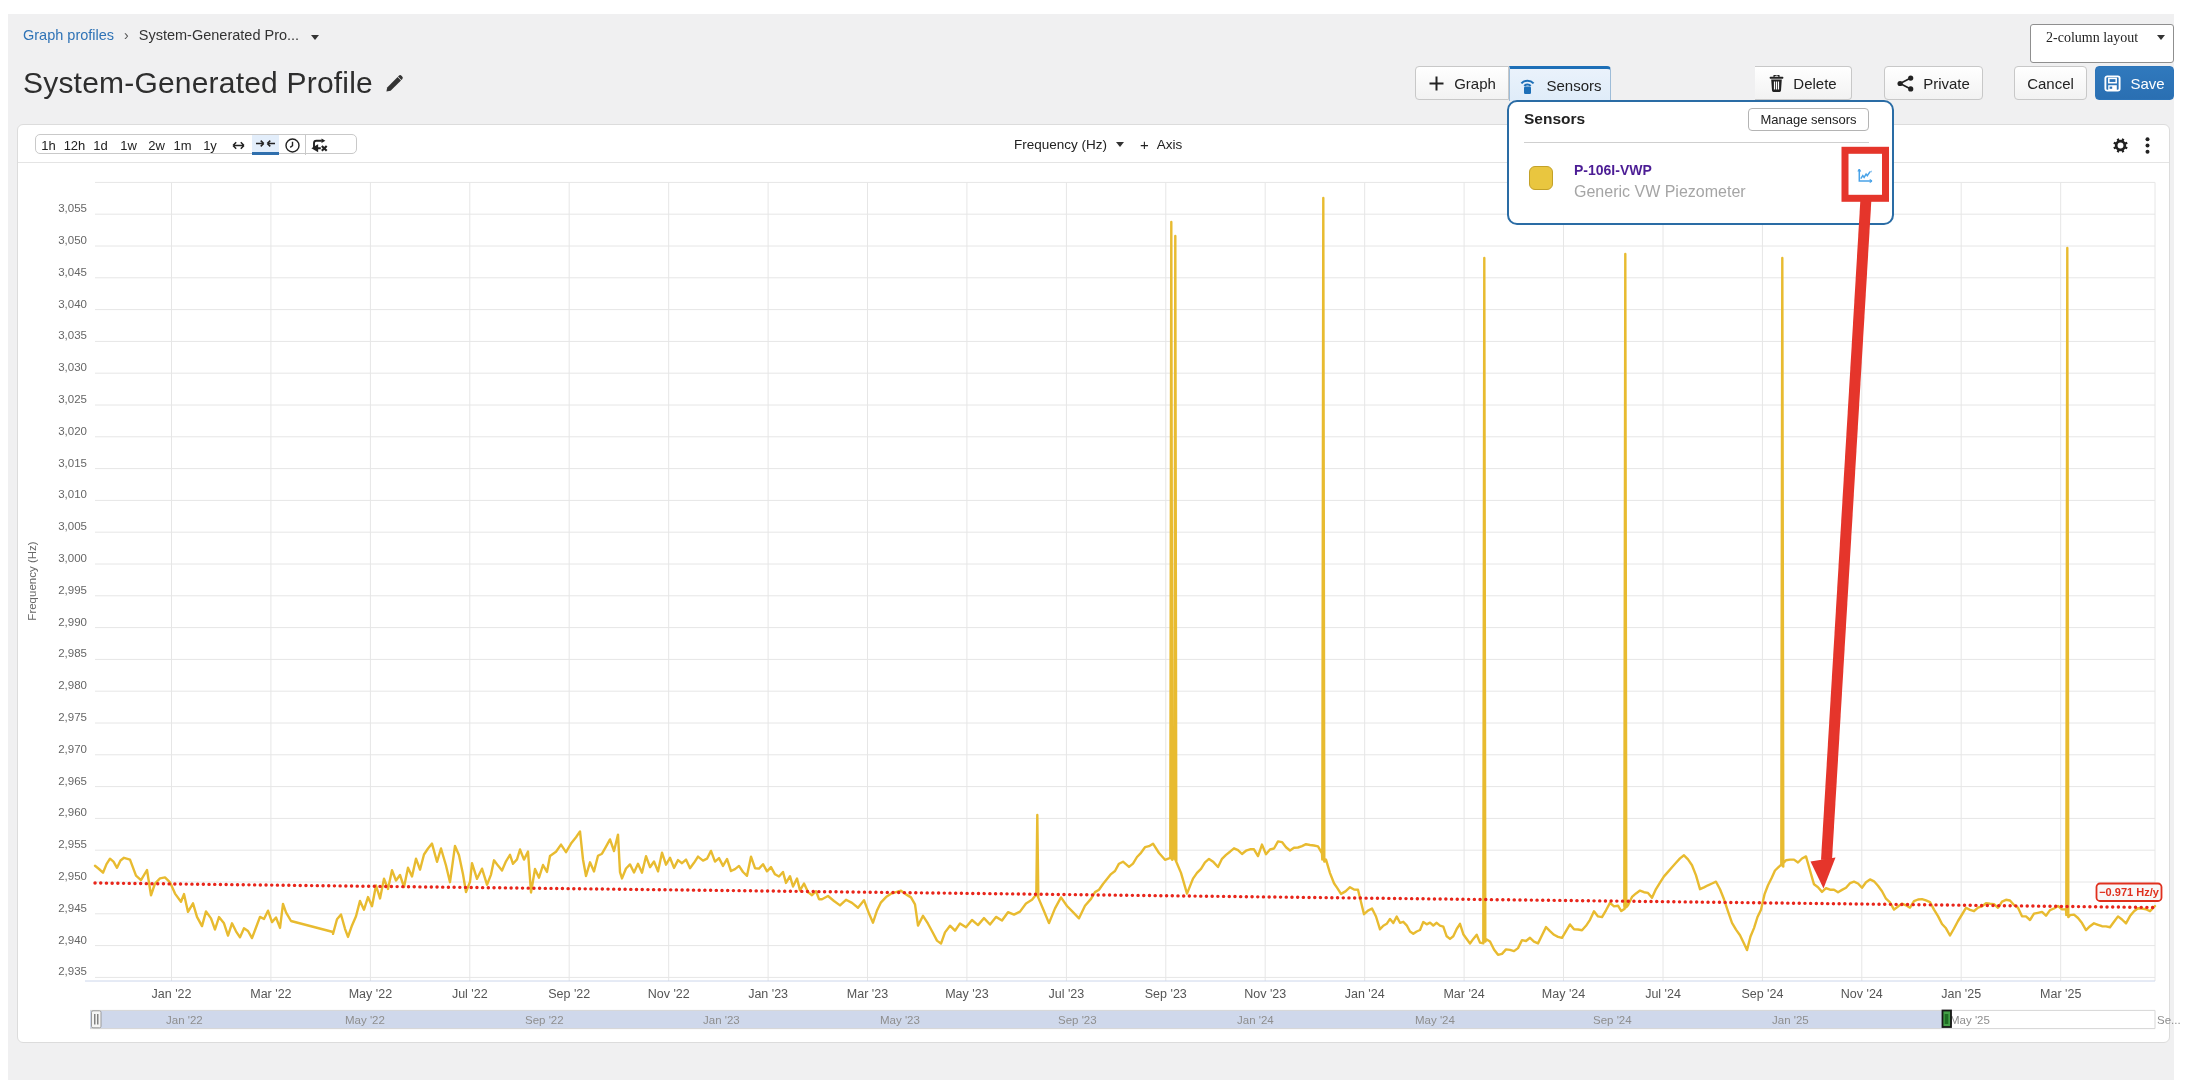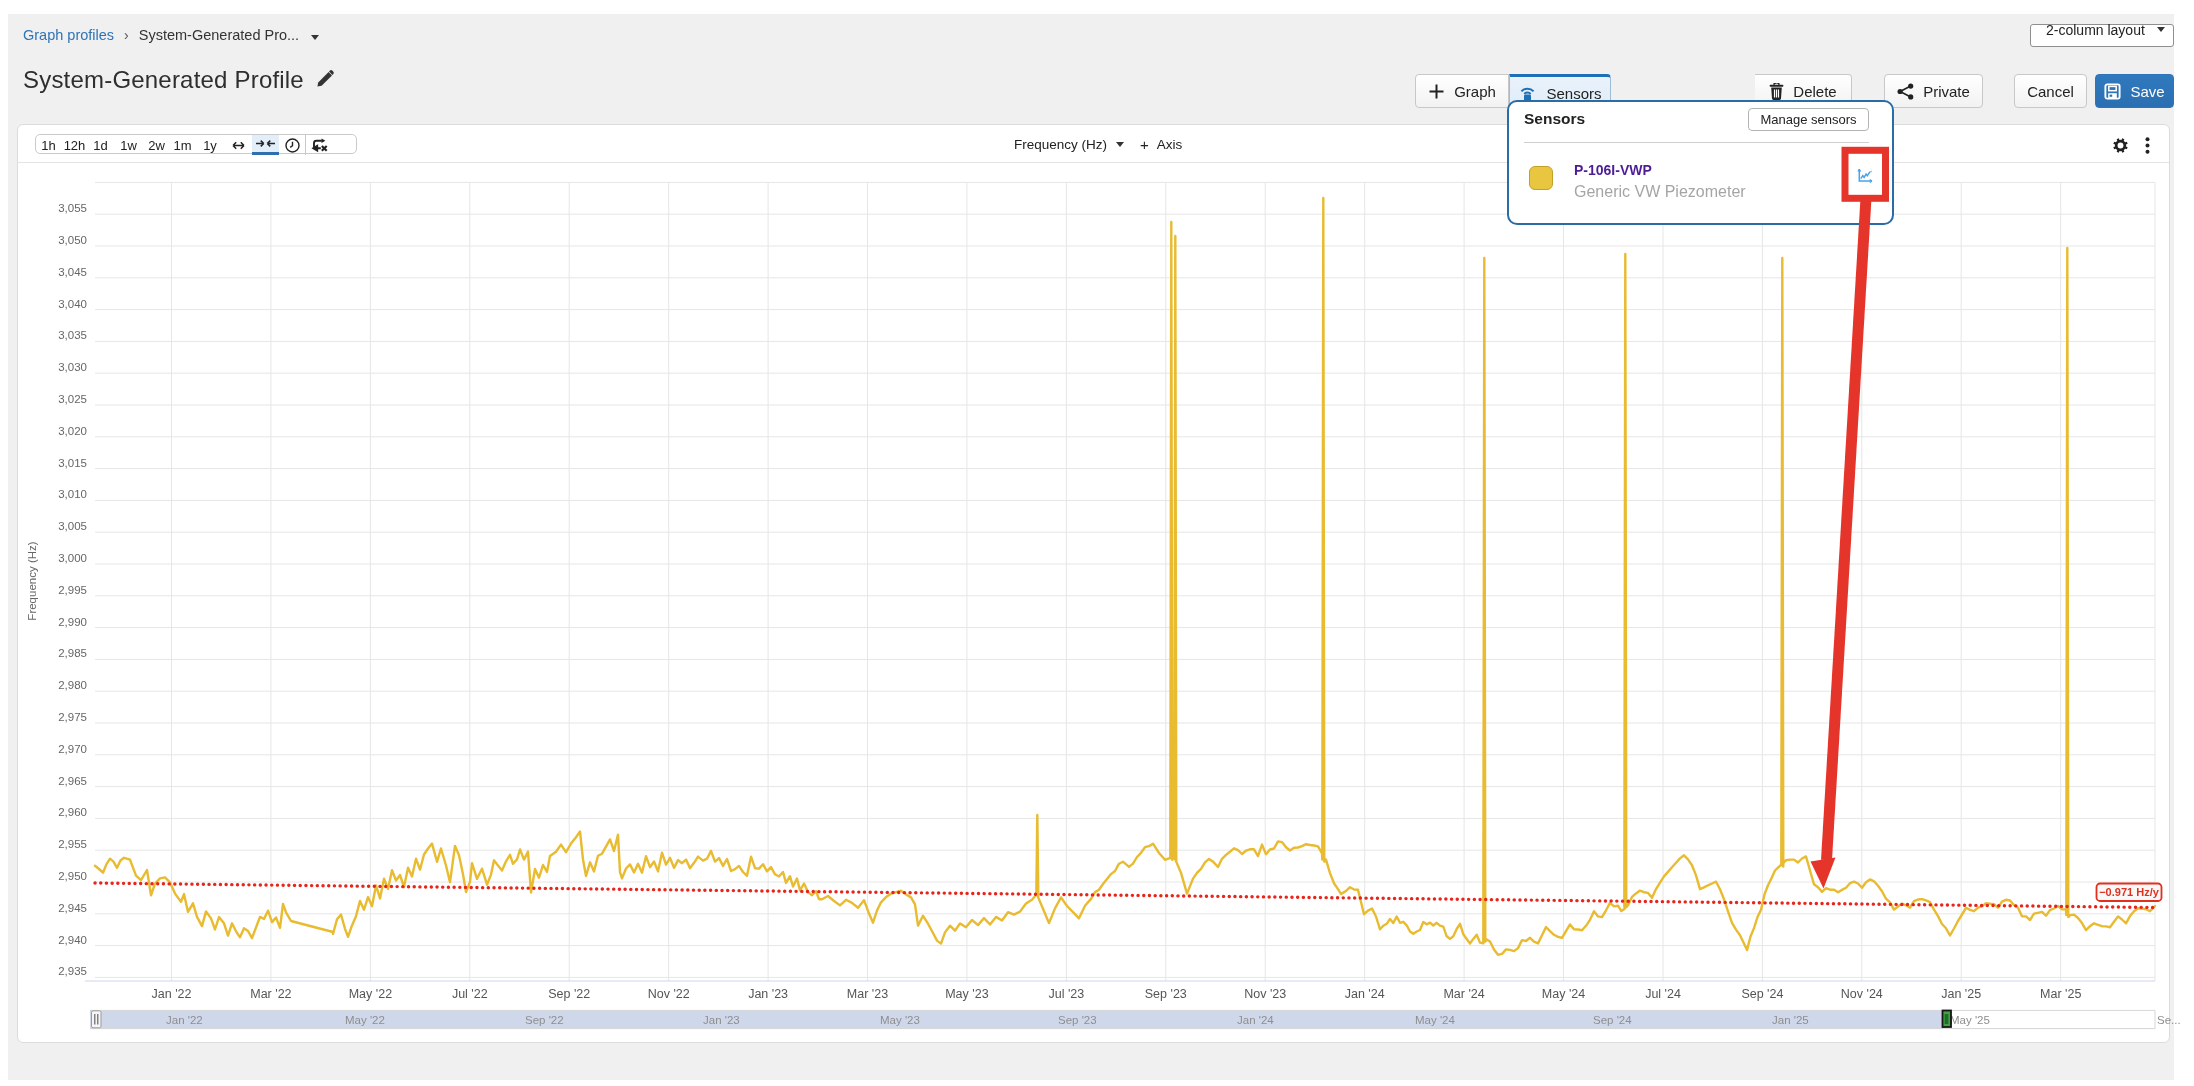--- a/index.html
+++ b/index.html
@@ -2,35 +2,35 @@
 <html><head><meta charset="utf-8">
 <style>
 * { margin:0; padding:0; box-sizing:border-box; }
 html,body { width:2194px; height:1086px; background:#fff; font-family:"Liberation Sans",sans-serif; }
 #page { position:relative; width:2194px; height:1086px; overflow:hidden; }
 #panel { position:absolute; left:8px; top:14px; width:2166px; height:1066px; background:#f0f0f1; }
 .abs { position:absolute; }
 #crumb { left:23px; top:27px; font-size:14.5px; color:#333; }
 #crumb a { color:#2f73b6; text-decoration:none; }
 #crumb .sep { color:#555; margin:0 10px; font-size:14px; }
-#title { left:23px; top:66px; font-size:24px; color:#2e2e2e; letter-spacing:0.2px; }
+#title { left:23px; top:66px; font-size:30px; color:#2e2e2e; letter-spacing:0.2px; }
 #title svg { margin-left:12px; }
-.btn { position:absolute; top:74px; height:34px; background:linear-gradient(#fff,#f2f2f2); border:1px solid #c8c8c8; border-radius:4px;
+.btn { position:absolute; top:66px; height:34px; background:linear-gradient(#fff,#f2f2f2); border:1px solid #c8c8c8; border-radius:4px;
        font-size:15px; color:#222; display:flex; align-items:center; justify-content:center; gap:9px; }
 .btn svg { flex:none; }
 #btn-graph { left:1415px; width:94px; border-radius:4px 0 0 4px; }
 #btn-sensors { left:1509px; width:102px; background:linear-gradient(#eaf2fb,#dfecf9); border:1px solid #9dbcd8; border-top:3px solid #1d6fb7; border-radius:0 4px 0 0; border-bottom:none; height:35px; }
 #btn-dup { left:1644px; width:112px; border-radius:4px 0 0 4px;margin-top:40px; }
 #btn-del { left:1755px; width:97px; border-left:none; border-radius:0 4px 4px 0; }
 #btn-priv { left:1884px; width:99px; }
 #btn-cancel { left:2014px; width:73px; }
 #btn-save { left:2095px; width:79px; background:#2d74b8; border-color:#2d74b8; color:#fff; }
 #btn-save.btn { background:linear-gradient(#3079bd,#2a6fb2); }
-#layout-sel { left:2030px; top:24px; width:144px; height:23px; background:#fff; border:1px solid #8f8f8f; border-radius:3px;
-   font-size:14px; color:#222; display:flex; align-items:center; padding:0 8px 12px 15px; white-space:nowrap; }
+#layout-sel { left:2030px; top:24px; width:144px; height:39px; background:#fff; border:1px solid #8f8f8f; border-radius:3px;
+   font-size:14px; color:#222; display:flex; align-items:center; padding:0 8px 12px 15px; white-space:nowrap;font-family:Liberation Serif, serif; }
 #layout-sel .caret { margin-left:auto; border-left-width:4px; border-right-width:4px; border-top-width:5px; }
 .caret { width:0; height:0; border-left:5px solid transparent; border-right:5px solid transparent; border-top:6px solid #333; display:inline-block; }
 #card { left:17px; top:124px; width:2153px; height:919px; background:#fff; border:1px solid #dcdcdc; border-radius:6px; }
 #rangebar { left:35px; top:134px; width:322px; height:20px; border:1px solid #c9c9c9; border-radius:5px; background:#fff;
   font-size:13px; color:#222; }
 #rangebar span { position:absolute; top:0; height:20px; display:flex; align-items:center; justify-content:center; }
 #rangebar .sel { background:#e3eefb; border-bottom:3px solid #2f6fad; }
 #rangebar .div { width:1px; background:#c9c9c9; }
 #axisctl { left:1014px; top:136px; font-size:13.5px; color:#222; display:flex; align-items:center; }
 #axisctl .caret { border-left-width:4.5px; border-right-width:4.5px; border-top-width:5.5px; margin:0 0 0 9px; }

